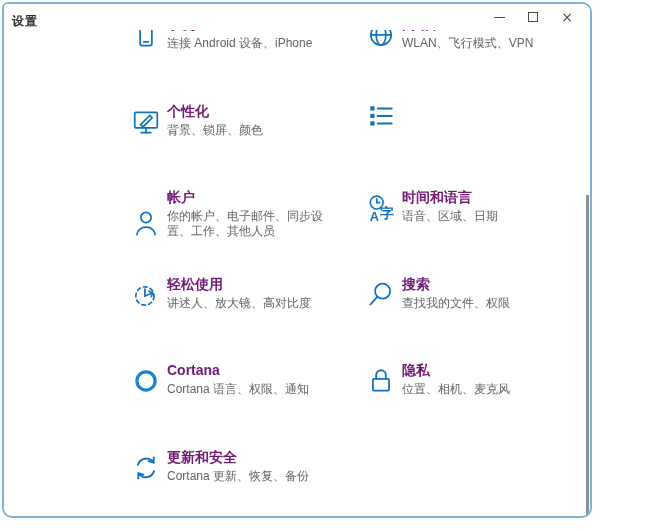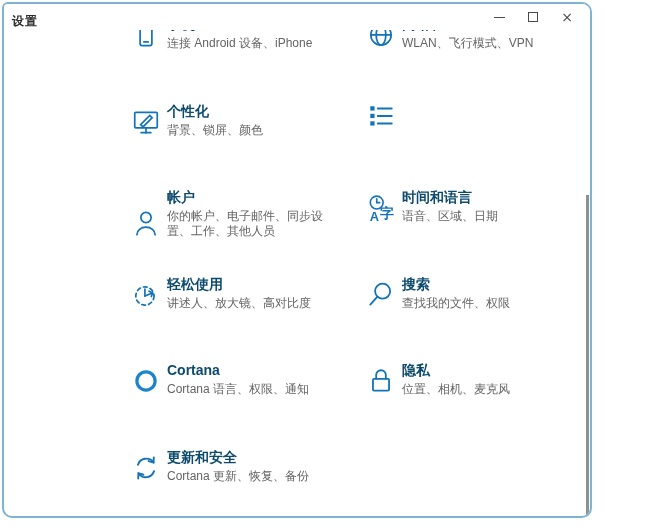--- a/index.html
+++ b/index.html
@@ -18,21 +18,21 @@
   .ctrl.min span.bar { width:11px; height:0; border-top:1.6px solid #4a4a4a; display:block; }
   .viewport { position:absolute; left:0; top:26px; right:6px; bottom:0; overflow:hidden; }
   .tile {
     position:absolute; width:224px; display:flex; align-items:flex-end; cursor:pointer;
   }
   .c0 { left:129px; } .c1 { left:364px; }
   .r0 { top:-15px; } .r1 { top:72px; } .r2 { top:158px; }
   .r3 { top:245px; } .r4 { top:331px; } .r5 { top:418px; }
   .tile .icon { width:26px; height:30px; flex:0 0 26px; margin-right:8px; }
   .tile .txt { padding-top:1px; }
-  .tile .t { font-size:14px; line-height:17px; font-weight:bold; color:#0c4a6e; }
+  .tile .t { font-size:14px; line-height:17px; font-weight:bold; color:#701a75; }
   .tile .s { font-size:12px; line-height:15px; color:#646464; margin-top:3px; max-width:162px; }
   svg { display:block; }
   .scrollbar { position:absolute; right:1px; top:191px; width:3px; height:325px; background:#8b9296; }
 </style>
 </head>
 <body>
 
 <div class="window">
 
   <div class="titlebar">

